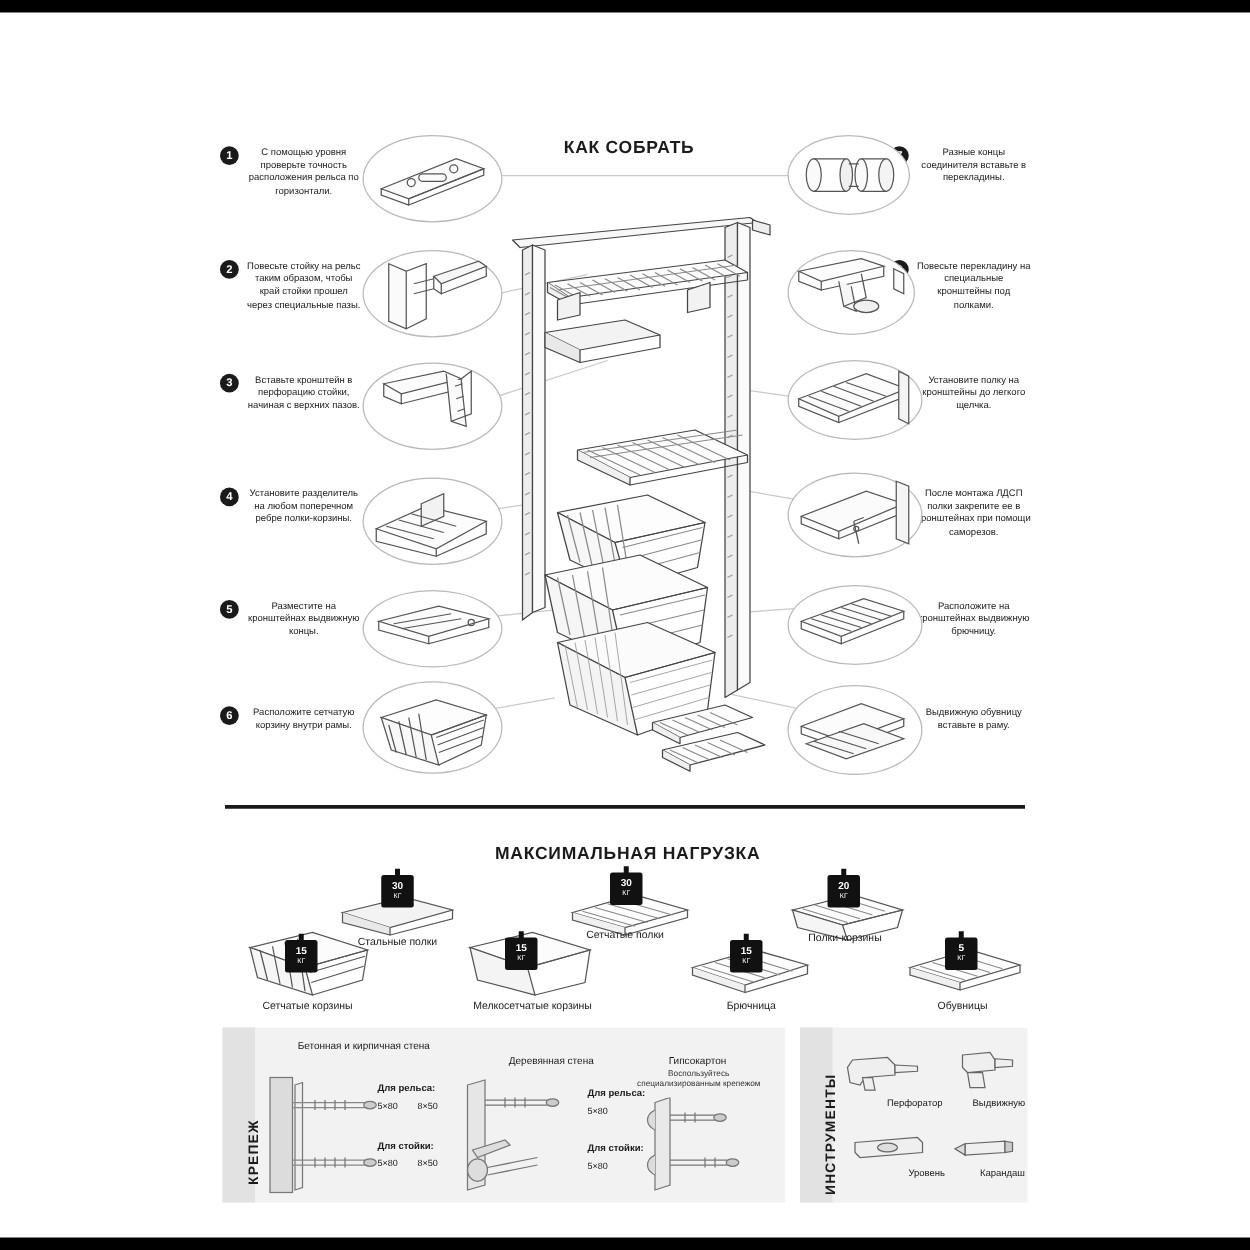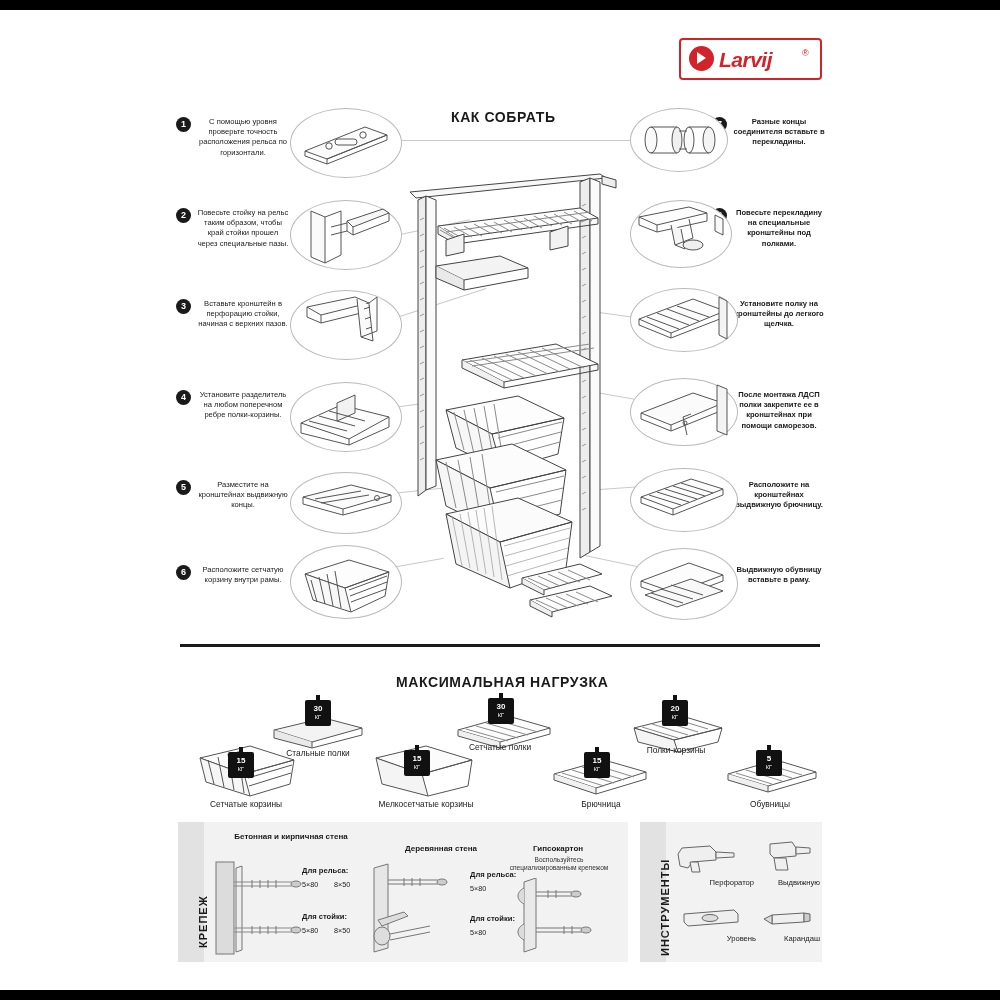--- a/index.html
+++ b/index.html
@@ -17,21 +17,21 @@
 
   .sect-title{position:absolute;font-size:14px;font-weight:bold;color:#1a1a1a;letter-spacing:.6px;}
   #t-assembly{left:451px;top:99px;}
   #t-load{left:396px;top:652px;margin-top:12px;}
 
   
   .step{position:absolute;width:110px;}
   .step .num{position:absolute;left:0;top:0;width:15px;height:15px;border-radius:50%;background:#1a1a1a;color:#fff;font-size:9px;font-weight:bold;text-align:center;line-height:15px;}
   .step .txt{position:absolute;left:21px;top:0;width:92px;font-size:7.6px;line-height:10.2px;color:#1a1a1a;text-align:center;}
   .step.right .num{left:0;}
-  .step.right .txt{left:21px;font-weight:bold;}
+  .step.right .txt{left:21px;}
 
   
   .oval{position:absolute;border:1px solid #b9b9b9;border-radius:50%/50%;background:#fff;}
   .oval svg{position:absolute;left:0;top:0;}
 
   
   #central{position:absolute;left:250px;top:150px;width:430px;height:470px;}
 
   
   .hr{position:absolute;background:#1a1a1a;}
@@ -42,39 +42,34 @@
   .loadcap{position:absolute;text-align:center;font-size:8.4px;line-height:11px;color:#1a1a1a;}
   .tag{position:absolute;width:26px;height:26px;background:#111;color:#fff;border-radius:2px;text-align:center;font-size:8px;font-weight:bold;line-height:9px;padding-top:4px;box-sizing:border-box;}
   .tag .kg{font-size:5.6px;font-weight:normal;display:block;}
   .tag:after{content:"";position:absolute;left:11px;top:-5px;width:4px;height:6px;background:#111;}
 
   
   #panelA{position:absolute;left:178px;top:812px;width:450px;height:140px;background:#f2f2f2;}
   #panelB{position:absolute;left:640px;top:812px;width:182px;height:140px;background:#f2f2f2;}
   .vstrip{position:absolute;left:0;top:0;width:26px;height:140px;background:#e2e2e2;}
   .vlabel{position:absolute;font-size:11px;font-weight:bold;color:#1a1a1a;letter-spacing:1px;transform:rotate(-90deg);transform-origin:left top;white-space:nowrap;}
-  .ph{position:absolute;font-size:8px;font-weight:bold;color:#1a1a1a;text-align:center;line-height:10px;}
+  .ph{position:absolute;font-size:8px;font-weight:normal;color:#1a1a1a;text-align:center;line-height:10px;}
   .psub{position:absolute;font-size:6.6px;color:#333;text-align:center;line-height:8px;}
   .pbold{position:absolute;font-size:7.6px;font-weight:bold;color:#1a1a1a;}
   .pnum{position:absolute;font-size:7.2px;color:#1a1a1a;}
   .toolcap{position:absolute;font-size:7.6px;color:#1a1a1a;text-align:right;}
 
   .lead{position:absolute;background:#c9c9c9;height:1px;transform-origin:left center;}
 </style>
 </head>
 <body>
 
 <div id="page">
   <div id="sheet">
 
-    <div class="logo">
-      <div class="mark"></div>
-      <div class="word">Larvij</div>
-      <div class="reg">®</div>
-    </div>
 
     <div class="sect-title" id="t-assembly">КАК СОБРАТЬ</div>
 
     <div class="step" style="left:176px;top:107px">
       <div class="num">1</div>
       <div class="txt">С помощью уровня проверьте точность расположения рельса по горизонтали.</div>
     </div>
     <div class="step" style="left:176px;top:198px">
       <div class="num">2</div>
       <div class="txt">Повесьте стойку на рельс таким образом, чтобы край стойки прошел через специальные пазы.</div>

